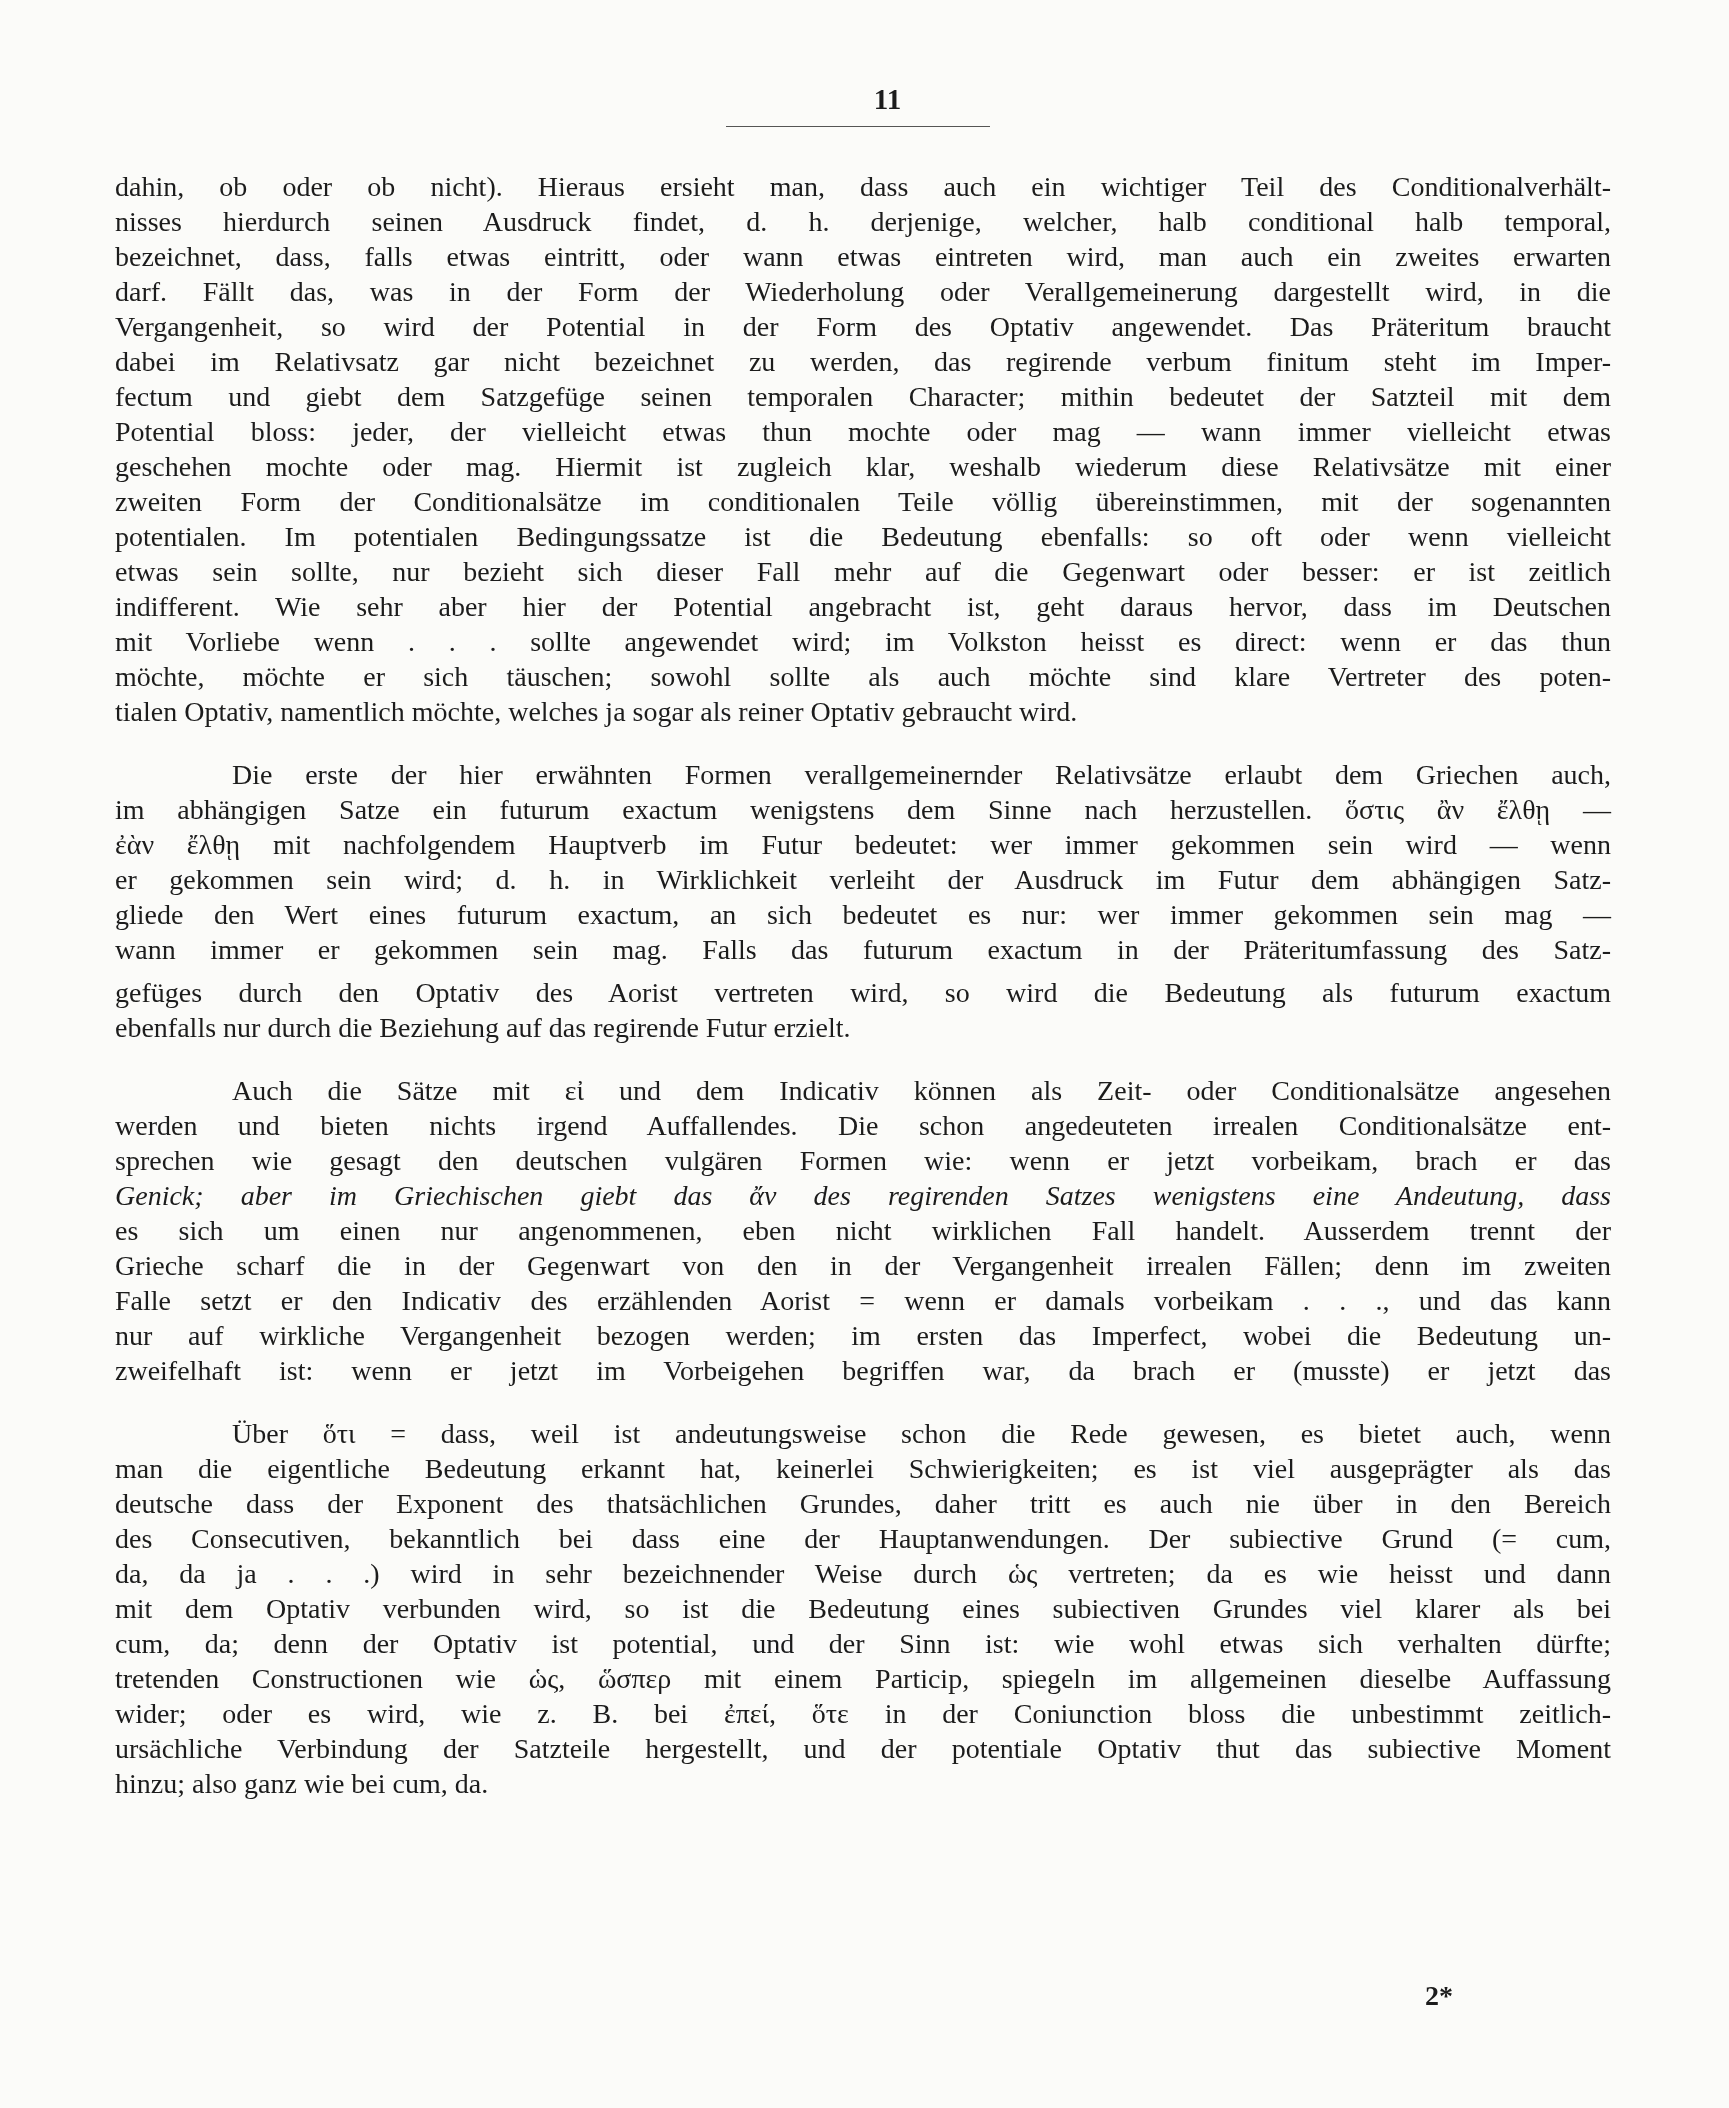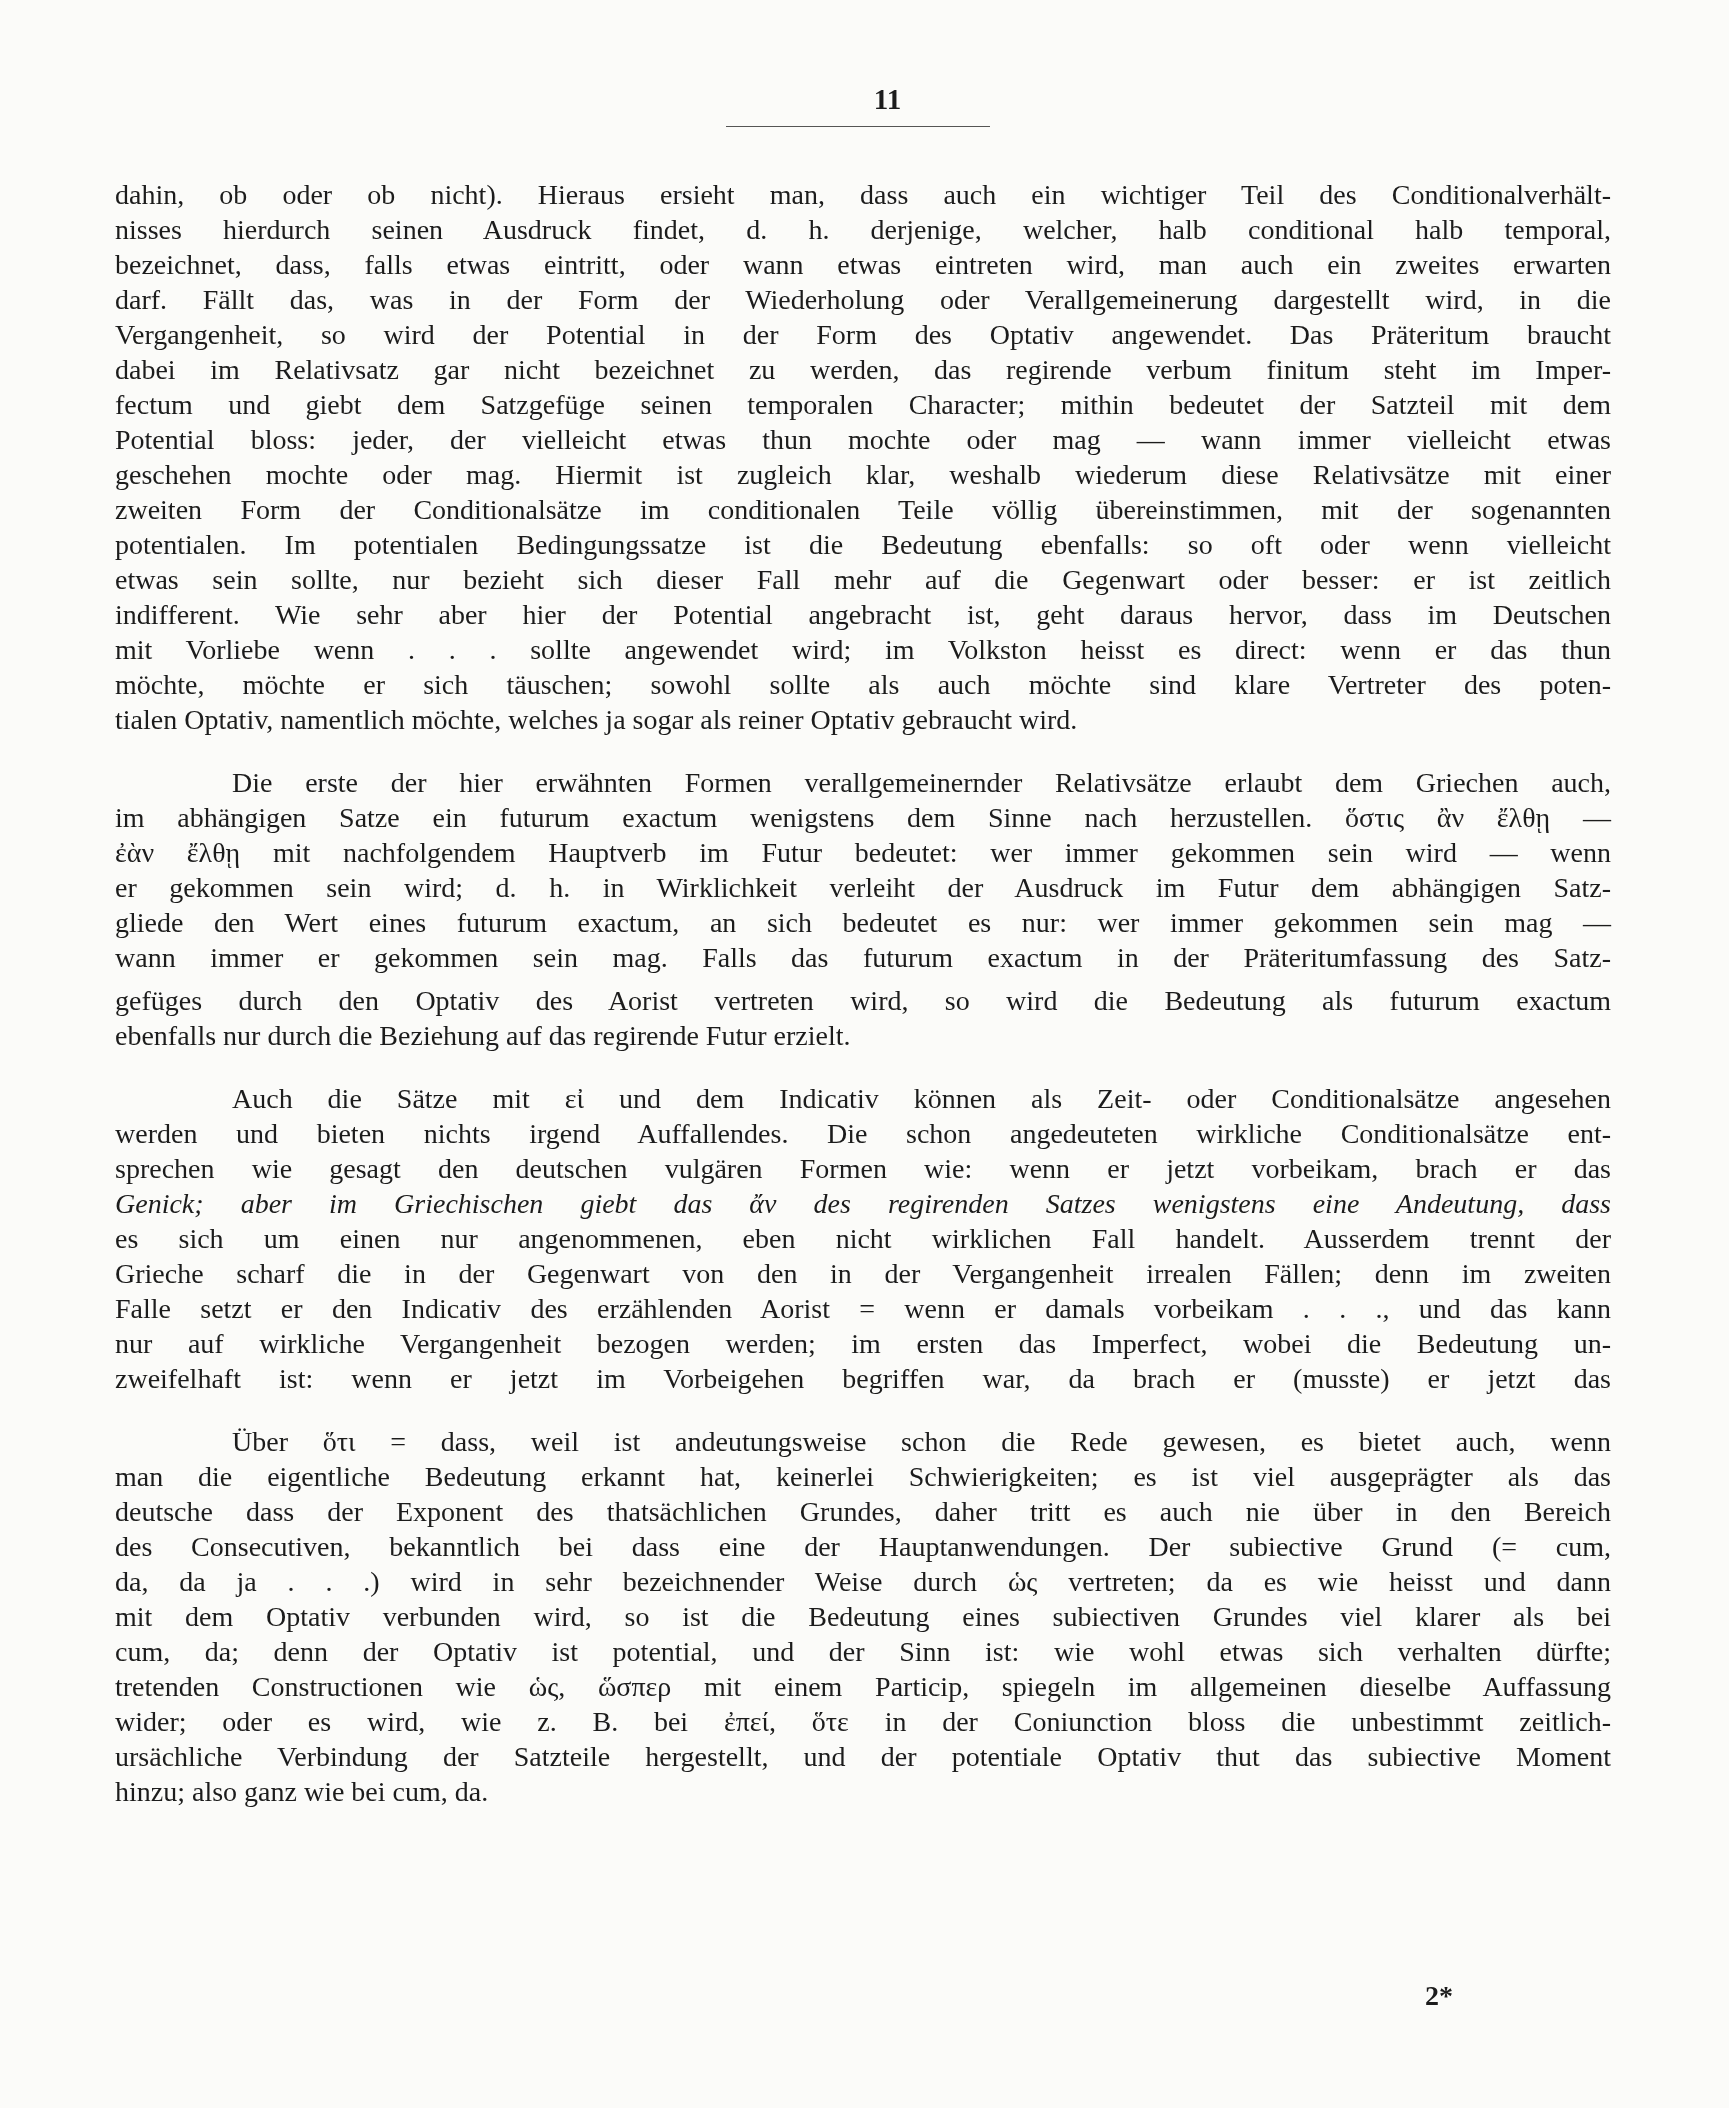--- a/index.html
+++ b/index.html
@@ -42,21 +42,21 @@
   }
 </style>
 </head>
 <body>
 
 <div class="page-number">11</div>
 <div class="header-rule"></div>
 
 <div class="body-text" id="body-text">
     <div class="paragraph">
-      <span class="line" style="display: block; width: auto; margin-top: 8px;">dahin, ob oder ob nicht). Hieraus ersieht man, dass auch ein wichtiger Teil des Conditionalverhält-</span>
+      <span class="line" style="display: block; width: auto;">dahin, ob oder ob nicht). Hieraus ersieht man, dass auch ein wichtiger Teil des Conditionalverhält-</span>
       <span class="line" style="display: block; width: auto;">nisses hierdurch seinen Ausdruck findet, d. h. derjenige, welcher, halb conditional halb temporal,</span>
       <span class="line" style="display: block; width: auto;">bezeichnet, dass, falls etwas eintritt, oder wann etwas eintreten wird, man auch ein zweites erwarten</span>
       <span class="line" style="display: block; width: auto;">darf. Fällt das, was in der Form der Wiederholung oder Verallgemeinerung dargestellt wird, in die</span>
       <span class="line" style="display: block; width: auto;">Vergangenheit, so wird der Potential in der Form des Optativ angewendet. Das Präteritum braucht</span>
       <span class="line" style="display: block; width: auto;">dabei im Relativsatz gar nicht bezeichnet zu werden, das regirende verbum finitum steht im Imper-</span>
       <span class="line" style="display: block; width: auto;">fectum und giebt dem Satzgefüge seinen temporalen Character; mithin bedeutet der Satzteil mit dem</span>
       <span class="line" style="display: block; width: auto;">Potential bloss: jeder, der vielleicht etwas thun mochte oder mag — wann immer vielleicht etwas</span>
       <span class="line" style="display: block; width: auto;">geschehen mochte oder mag. Hiermit ist zugleich klar, weshalb wiederum diese Relativsätze mit einer</span>
       <span class="line" style="display: block; width: auto;">zweiten Form der Conditionalsätze im conditionalen Teile völlig übereinstimmen, mit der sogenannten</span>
       <span class="line" style="display: block; width: auto;">potentialen. Im potentialen Bedingungssatze ist die Bedeutung ebenfalls: so oft oder wenn vielleicht</span>
@@ -73,21 +73,21 @@
       <span class="line" style="display: block; width: auto;">ἐὰν ἔλθῃ mit nachfolgendem Hauptverb im Futur bedeutet: wer immer gekommen sein wird — wenn</span>
       <span class="line" style="display: block; width: auto;">er gekommen sein wird; d. h. in Wirklichkeit verleiht der Ausdruck im Futur dem abhängigen Satz-</span>
       <span class="line" style="display: block; width: auto;">gliede den Wert eines futurum exactum, an sich bedeutet es nur: wer immer gekommen sein mag —</span>
       <span class="line" style="display: block; width: auto;">wann immer er gekommen sein mag. Falls das futurum exactum in der Präteritumfassung des Satz-</span>
       <span class="line" style="display: block; width: auto; margin-top: 8px;">gefüges durch den Optativ des Aorist vertreten wird, so wird die Bedeutung als futurum exactum</span>
       <span class="line last" style="display: block; width: auto;">ebenfalls nur durch die Beziehung auf das regirende Futur erzielt.</span>
     </div>
     <span class="para-gap"></span>
     <div class="paragraph">
       <span class="line indent" style="display: block; width: auto;">Auch die Sätze mit εἰ und dem Indicativ können als Zeit- oder Conditionalsätze angesehen</span>
-      <span class="line" style="display: block; width: auto;">werden und bieten nichts irgend Auffallendes. Die schon angedeuteten wirkliche Conditionalsätze ent-</span>
+      <span class="line" style="display: block; width: auto;">werden und bieten nichts irgend Auffallendes. Die schon angedeuteten irrealen Conditionalsätze ent-</span>
       <span class="line" style="display: block; width: auto;">sprechen wie gesagt den deutschen vulgären Formen wie: wenn er jetzt vorbeikam, brach er das</span>
       <span class="line" style="display: block; width: auto; font-style: italic;">Genick; aber im Griechischen giebt das ἄν des regirenden Satzes wenigstens eine Andeutung, dass</span>
       <span class="line" style="display: block; width: auto;">es sich um einen nur angenommenen, eben nicht wirklichen Fall handelt. Ausserdem trennt der</span>
       <span class="line" style="display: block; width: auto;">Grieche scharf die in der Gegenwart von den in der Vergangenheit irrealen Fällen; denn im zweiten</span>
       <span class="line" style="display: block; width: auto;">Falle setzt er den Indicativ des erzählenden Aorist = wenn er damals vorbeikam . . ., und das kann</span>
       <span class="line" style="display: block; width: auto;">nur auf wirkliche Vergangenheit bezogen werden; im ersten das Imperfect, wobei die Bedeutung un-</span>
       <span class="line" style="display: block; width: auto;">zweifelhaft ist: wenn er jetzt im Vorbeigehen begriffen war, da brach er (musste) er jetzt das</span>
     </div>
     <span class="para-gap"></span>
     <div class="paragraph">

